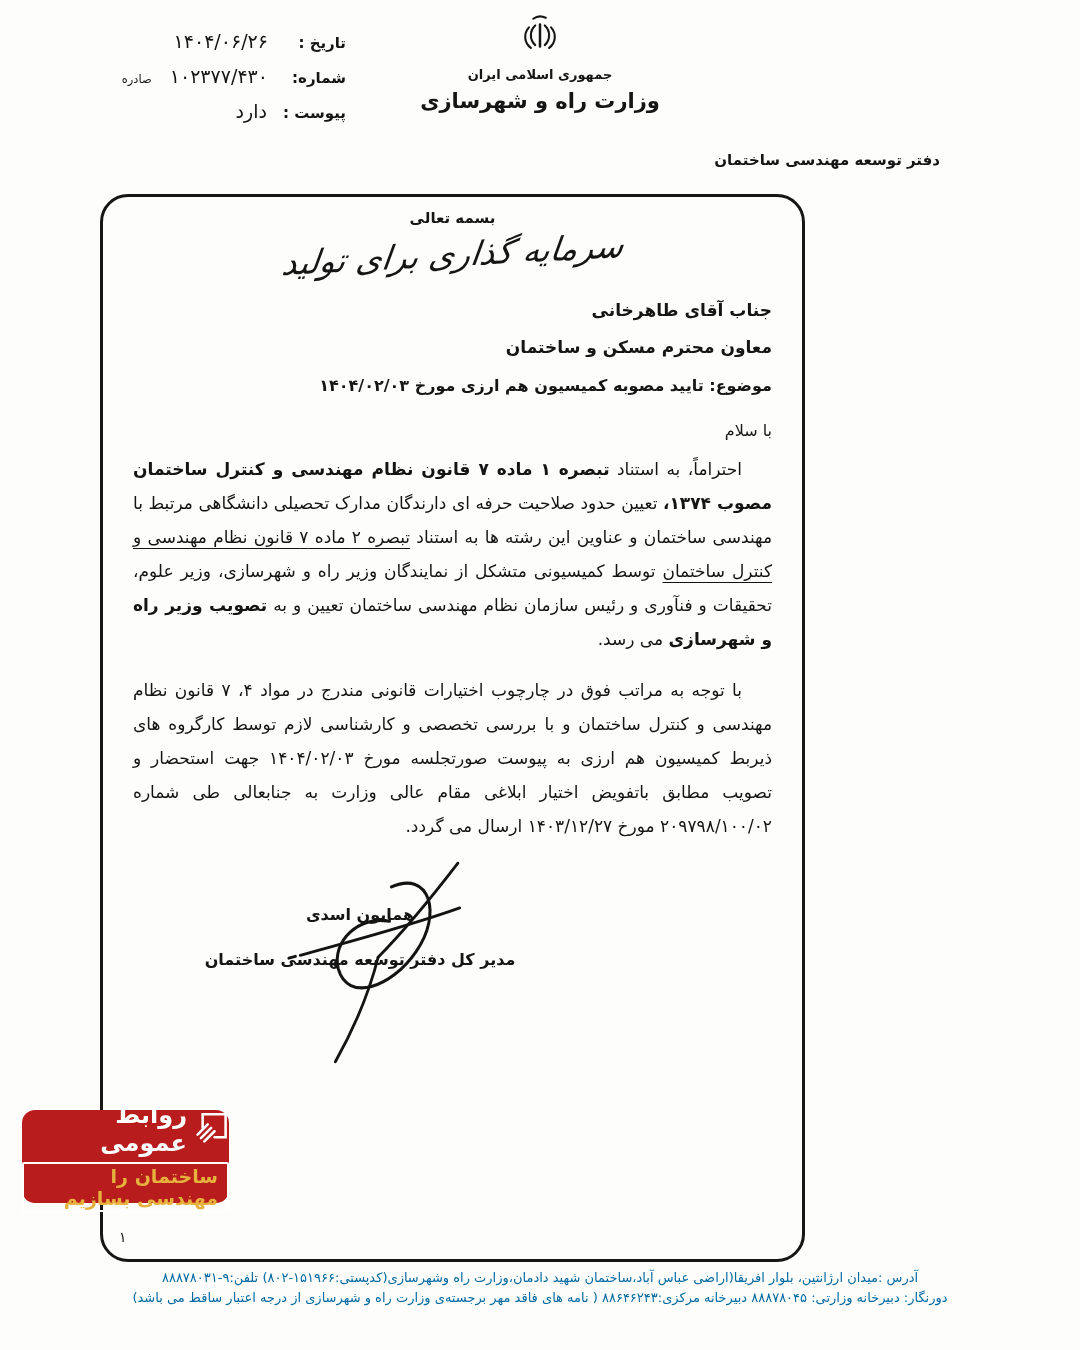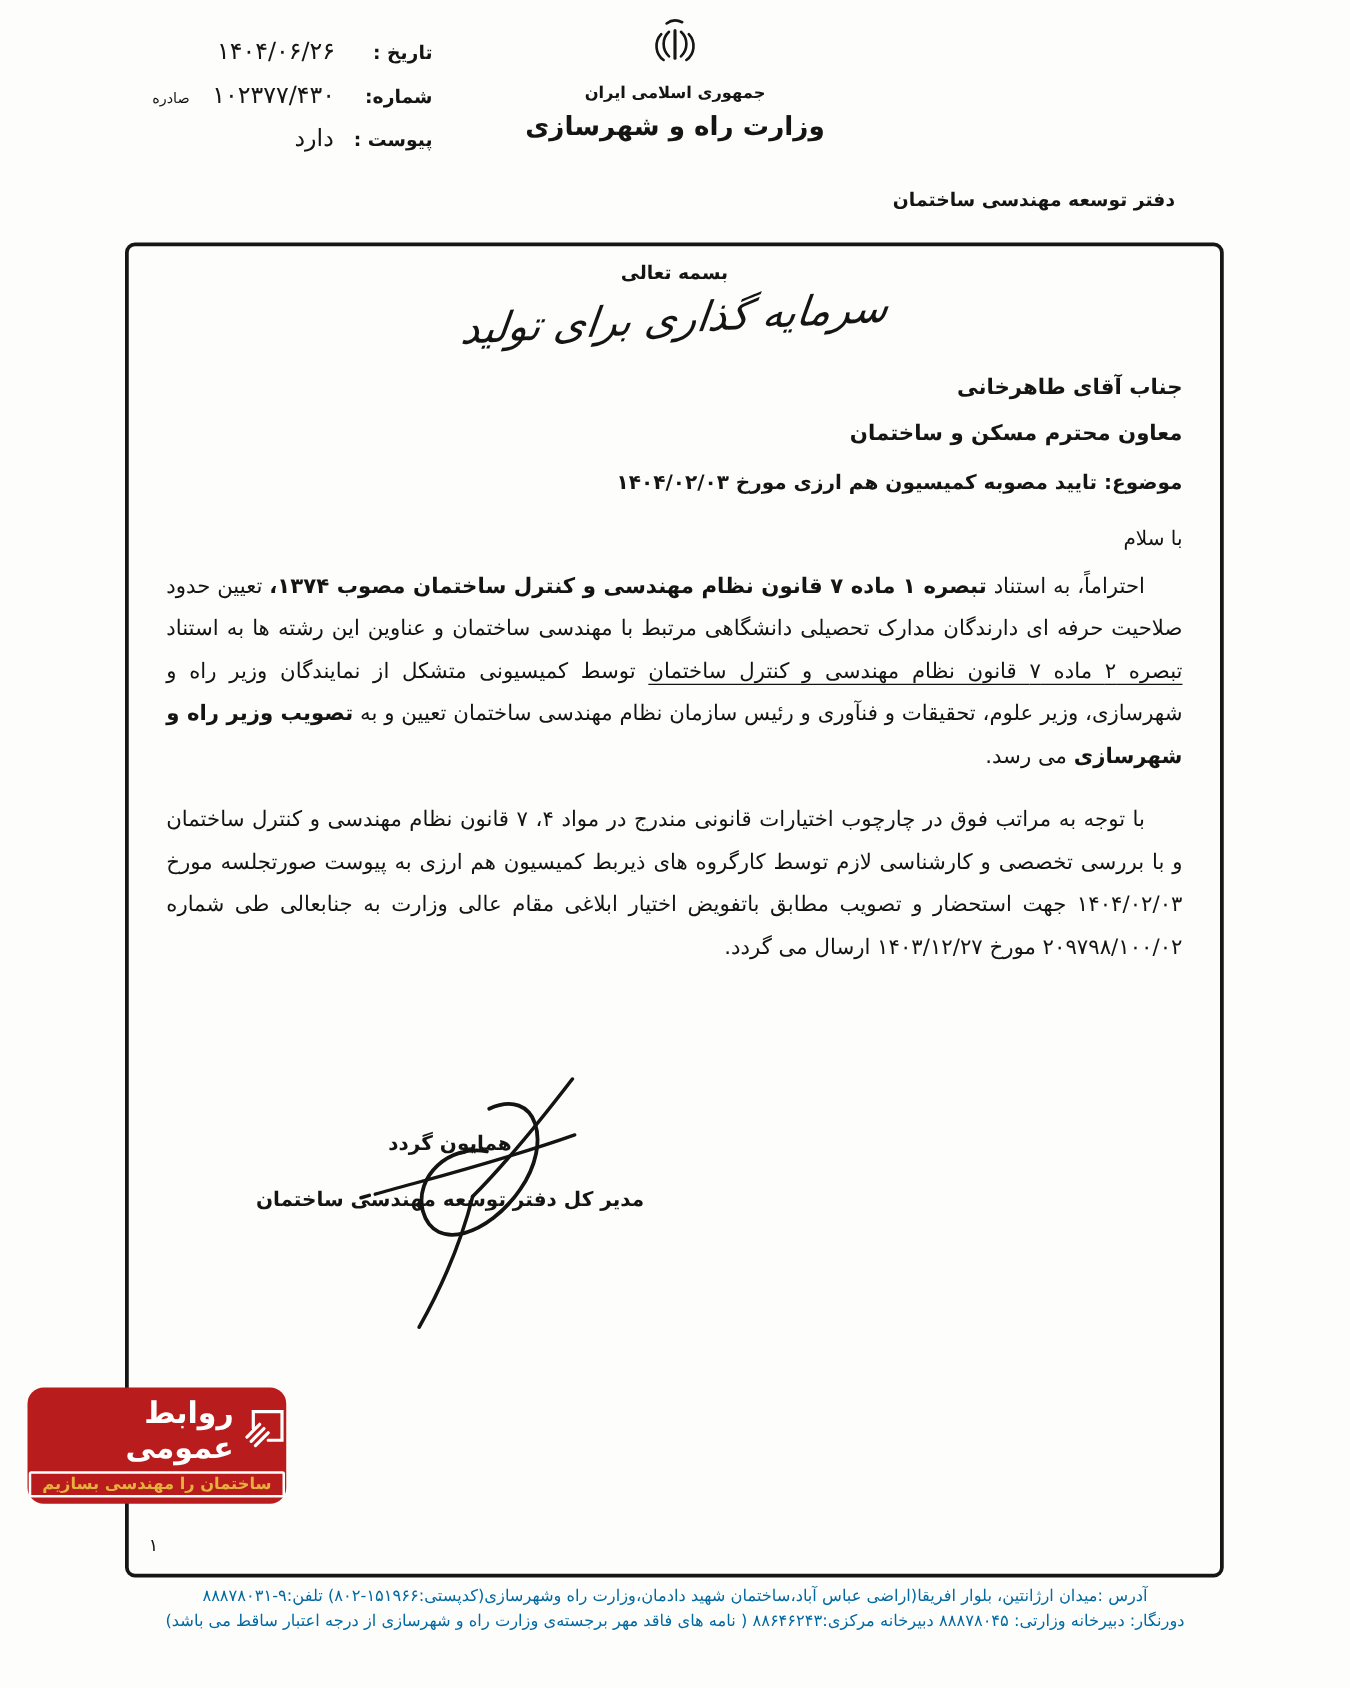--- a/index.html
+++ b/index.html
@@ -15,22 +15,22 @@
   .meta-label{font-weight:700;font-size:15px;min-width:62px;}
   .meta-value{font-size:19px;letter-spacing:.5px;}
   .meta-suffix{font-size:11.5px;margin-right:2px;}
   .center-head{position:absolute;left:0;right:0;top:12px;text-align:center;}
   .emblem{display:inline-block;}
   .republic{font-size:13px;font-weight:700;margin-top:3px;}
   .ministry{font-size:21px;font-weight:700;margin-top:7px;letter-spacing:.5px;}
   .office-line{position:absolute;right:140px;top:151px;font-size:15px;font-weight:700;direction:rtl;}
   
   .letter-box{
-    position:absolute;left:100px;top:194px;width:879px;height:1068px;
-    border:3px solid #161616;border-radius:8px;box-sizing:border-box;
+    position:absolute;left:100px;top:194px;width:705px;height:1068px;
+    border:3px solid #161616;border-radius:28px;box-sizing:border-box;
     direction:rtl;padding:0 30px;
   }
   .besmeleh{text-align:center;font-weight:700;font-size:15px;margin-top:12px;}
   .slogan-wrap{text-align:center;margin-top:8px;}
   .slogan{
     display:inline-block;font-size:33px;font-style:italic;font-weight:500;
     transform:rotate(-3deg) skewX(-10deg);letter-spacing:1px;
   }
   .recipient-1{font-weight:700;font-size:17px;margin-top:26px;}
   .recipient-2{font-weight:700;font-size:17px;margin-top:17px;}
@@ -49,21 +49,21 @@
   .page-num{position:absolute;left:16px;top:1032px;font-size:14px;}
   
   .pr-badge{
     position:absolute;left:22px;top:1110px;width:207px;height:93px;z-index:6;
     border-radius:13px;display:flex;flex-direction:column;align-items:center;
     justify-content:center;gap:5px;direction:rtl;
   }
   .pr-row1{display:flex;align-items:center;gap:8px;}
   .pr-title{color:#ffffff;font-weight:700;font-size:24px;}
   .pr-sub{
-    border:2px solid #ffffff;padding:1px 9px;font-size:13px;font-weight:700;
+    border:2px solid #ffffff;padding:1px 9px;font-size:19px;font-weight:700;
     letter-spacing:.8px;border-radius:2px;
   }
   
   .footer{position:absolute;left:35px;right:35px;top:1268px;text-align:center;direction:rtl;}
   .footer-line{font-size:13px;line-height:1.55;color:#0369a1;}
 </style>
 </head>
 <body>
 
 <div class="meta-block">
@@ -120,21 +120,21 @@
   <div class="signature-area">
     <span class="sig-ink">
       <svg width="190" height="205" viewBox="0 0 200 215" fill="none" stroke="#141414" stroke-linecap="round">
         <path d="M182,3 C152,42 122,78 98,102" stroke-width="3"></path>
         <path d="M112,28 C152,10 166,56 138,96 C112,134 66,150 56,114 C49,85 78,58 110,64" stroke-width="3.2"></path>
         <path d="M16,100 C58,88 122,72 184,50" stroke-width="2.8"></path>
         <path d="M4,103 l7,-2" stroke-width="3"></path>
         <path d="M98,102 C88,142 72,178 53,212" stroke-width="3"></path>
       </svg>
     </span>
-    <div class="sig-name">همایون گردد</div>
+    <div class="sig-name">همایون اسدی</div>
     <div class="sig-title">مدیر کل دفتر توسعه مهندسی ساختمان</div>
   </div>
 
   <div class="page-num">۱</div>
 </div>
 
 <div class="pr-badge" id="prBadge" style="background: #b91c1c;">
   <div class="pr-row1">
     <span>
       <svg width="34" height="34" viewBox="0 0 40 40" fill="none" stroke="#ffffff" stroke-linecap="round">

